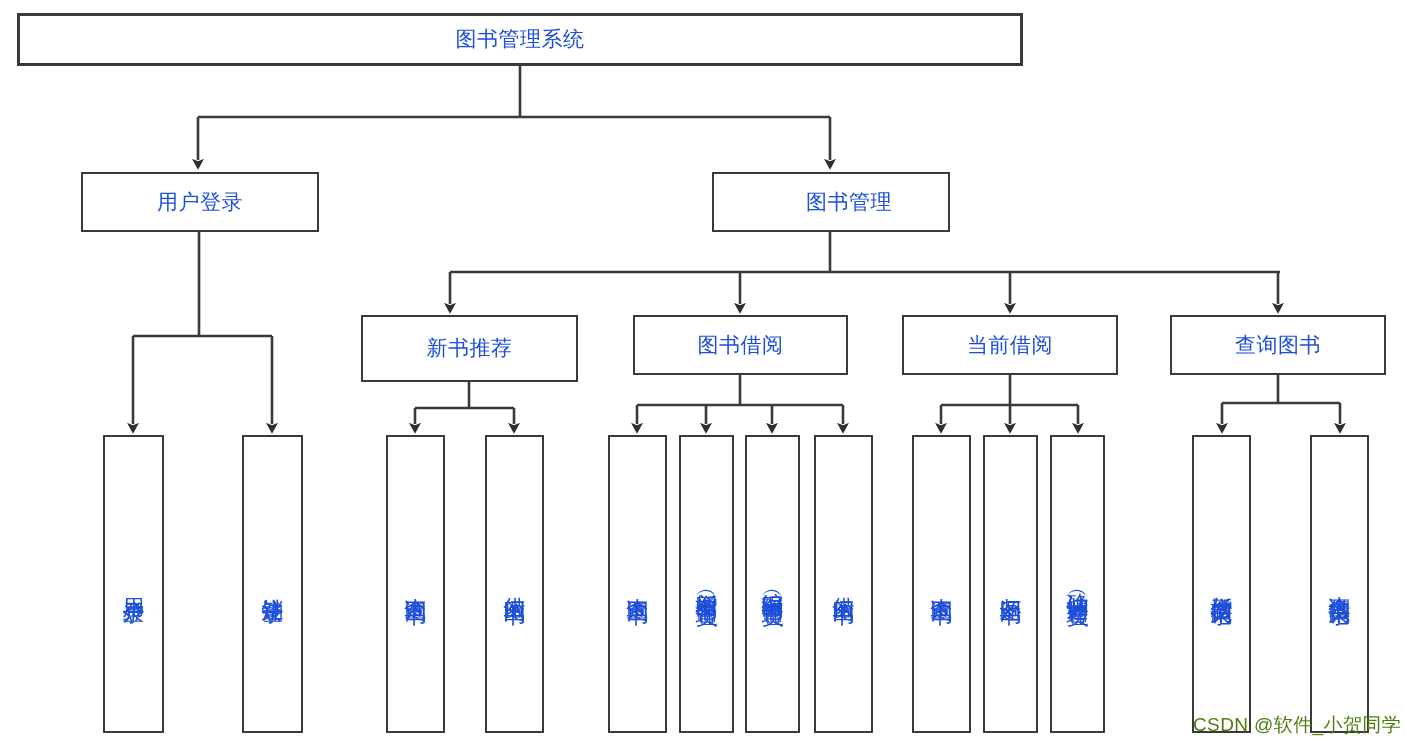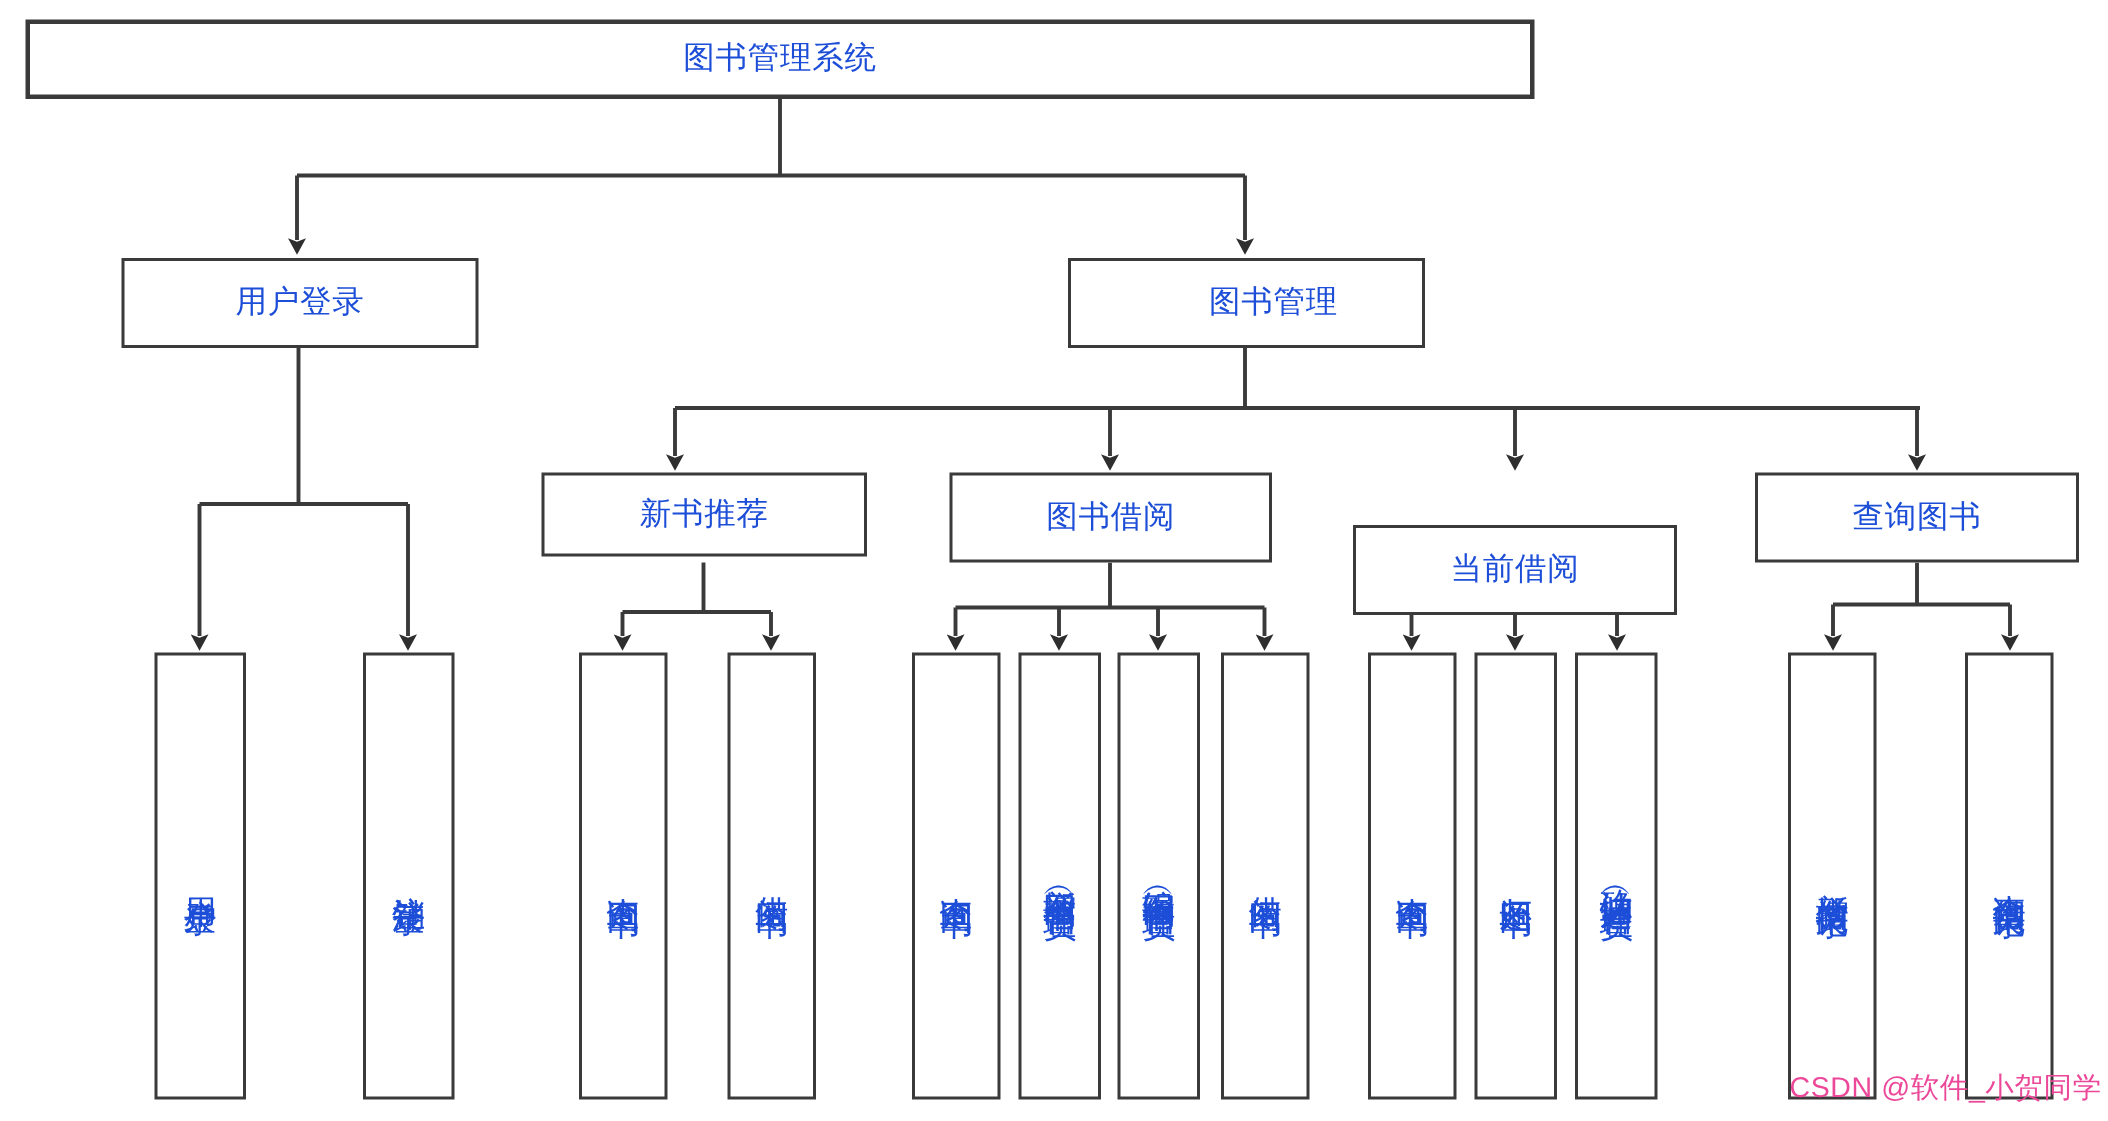--- a/index.html
+++ b/index.html
@@ -56,21 +56,21 @@
     line-height: 1.28;
     letter-spacing: 2px;
     white-space: normal;
     max-height: 262px;
   }
   .watermark {
     position: absolute;
     left: 1193px;
     top: 712px;
     font-size: 19px;
-    color: #ec4899;
+    color: #4d7c0f;
     white-space: nowrap;
     letter-spacing: 0.4px;
     text-align: right;
   }
 </style>
 </head>
 <body>
 
 <div id="canvas">
 
@@ -129,27 +129,27 @@
     <span class="node-label">图书管理系统</span>
   </div>
 
   <div class="node" style="left:81px; top:172px; width:238px; height:60px;">
     <span class="node-label">用户登录</span>
   </div>
   <div class="node" style="left:712px; top:172px; width:238px; height:60px;padding-left:36px;">
     <span class="node-label">图书管理</span>
   </div>
 
-  <div class="node" style="left:361px; top:315px; width:217px; height:56px;">
+  <div class="node" style="left:361px; top:315px; width:217px; height:67px;">
     <span class="node-label">新书推荐</span>
   </div>
   <div class="node" style="left:633px; top:315px; width:215px; height:60px;">
     <span class="node-label">图书借阅</span>
   </div>
-  <div class="node" style="left:902px; top:315px; width:216px; height:60px;margin-top:35px;">
+  <div class="node" style="left:902px; top:315px; width:216px; height:60px;">
     <span class="node-label">当前借阅</span>
   </div>
   <div class="node" style="left:1170px; top:315px; width:216px; height:60px;">
     <span class="node-label">查询图书</span>
   </div>
 
   <div class="node leaf" style="left:103px; top:435px; width:61px; height:298px;">
     <span class="node-label">用户登录</span>
   </div>
   <div class="node leaf" style="left:242px; top:435px; width:61px; height:298px;">

